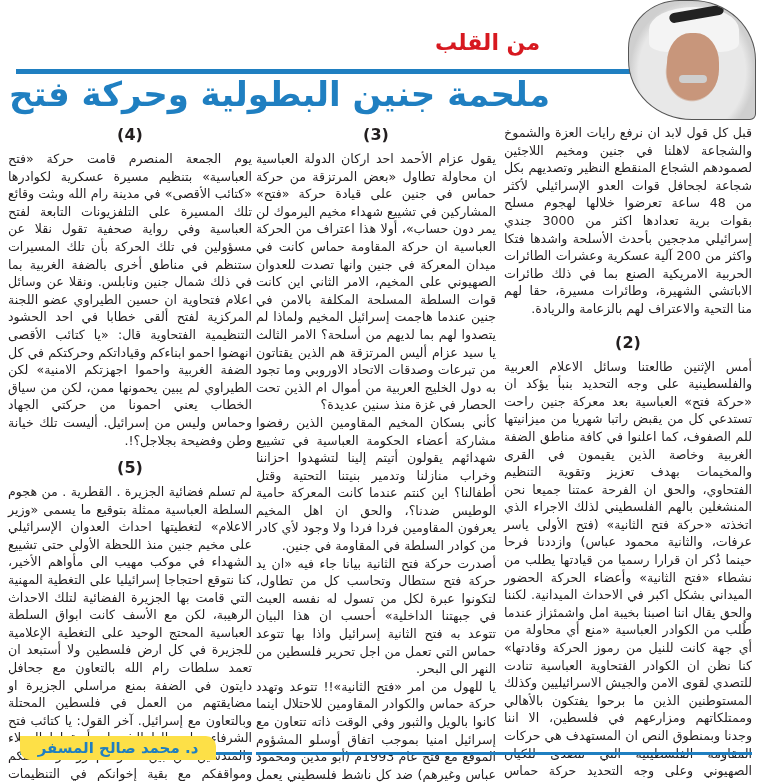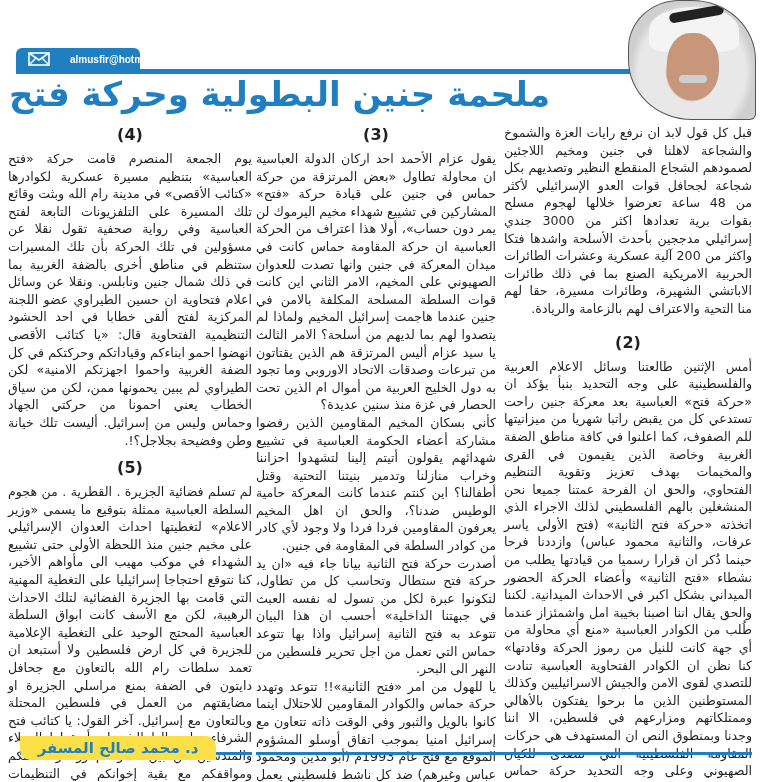--- a/index.html
+++ b/index.html
@@ -25,31 +25,21 @@
   .col-left { left: 8px; width: 244px; }
   .bottom-line { position: absolute; top: 752px; height: 3px; background: #1f7fc1; }
   .bl-1 { left: 256px; width: 496px; }
   .bl-2 { left: 20px; width: 232px; }
   .author-box { position: absolute; left: 20px; top: 736px; width: 196px; height: 24px; background: #fde047; border-radius: 0 10px 0 10px; direction: rtl; text-align: center; color: #1f7fc1; font-weight: bold; font-size: 15px; line-height: 24px; }
 </style>
 </head>
 <body>
 
 <div class="header">
-  <div class="email-tab">
-    <span class="email-icon">
-      <svg width="22" height="14" viewBox="0 0 22 14">
-          <rect x="1" y="1" width="20" height="12" fill="none" stroke="#ffffff" stroke-width="1.6"></rect>
-          <polyline points="1,1 11,8 21,1" fill="none" stroke="#ffffff" stroke-width="1.6"></polyline>
-          <line x1="1" y1="13" x2="8" y2="6" stroke="#ffffff" stroke-width="1.4"></line>
-          <line x1="21" y1="13" x2="14" y2="6" stroke="#ffffff" stroke-width="1.4"></line>
-        </svg>
-    </span>
-    <span class="email-text">almusfir@hotmail.com</span>
-  </div>
+  <div class="section-name">من القلب</div>
   <div class="header-line"></div>
   <div class="headline">ملحمة جنين البطولية وحركة فتح وإسرائيل</div>
   <div class="portrait">
     <div class="ghutra"></div>
     <div class="agal"></div>
     <div class="face"></div>
     <div class="mous"></div>
   </div>
 </div>
 

